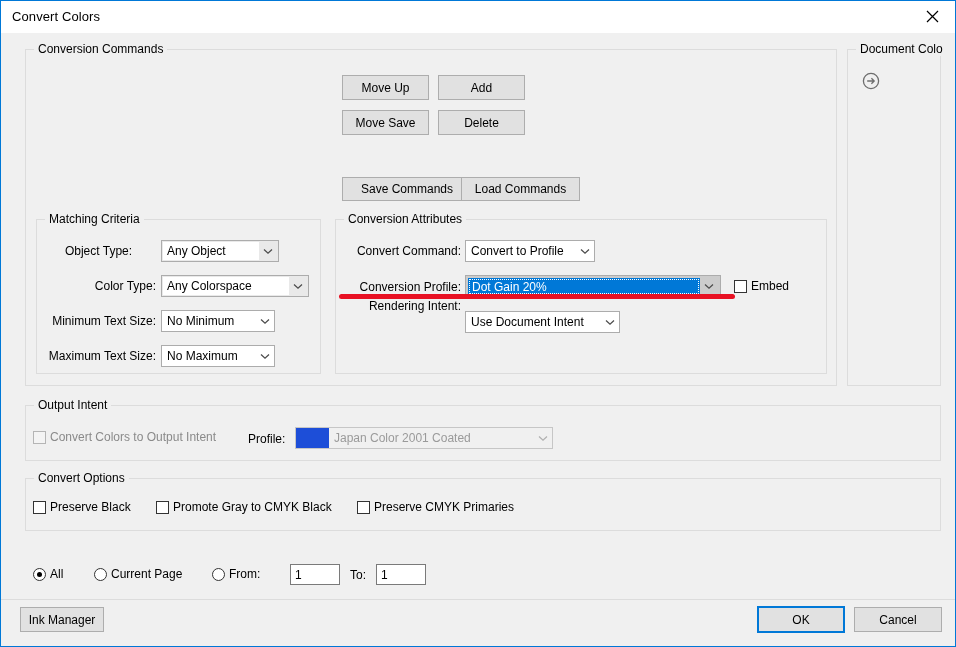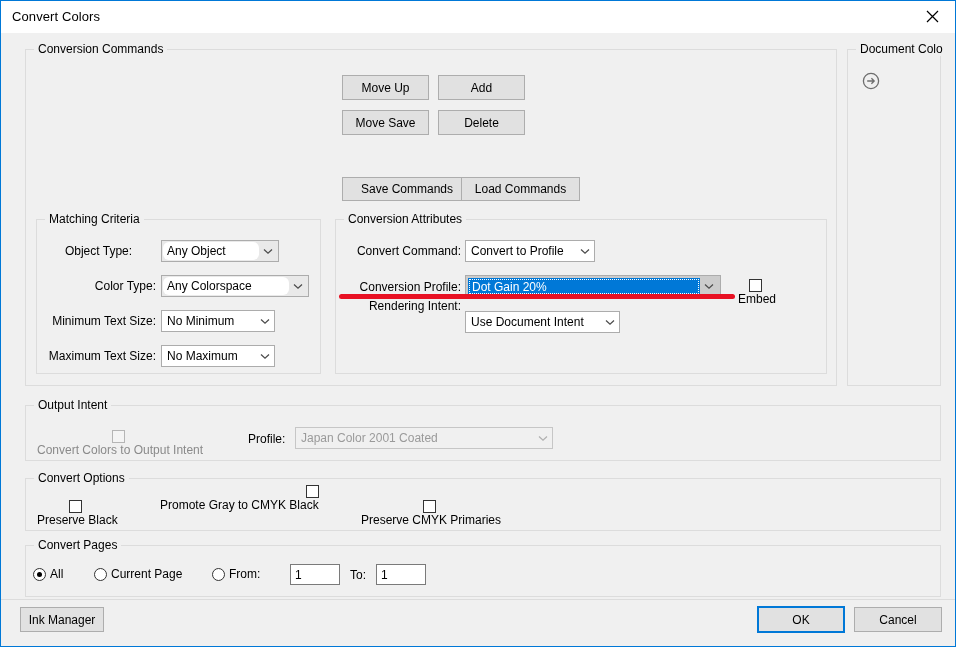--- a/index.html
+++ b/index.html
@@ -144,55 +144,54 @@
   }
   
   .combo.framed {
     border: 1px solid #acacac;
     background: #e9e9e9;
     padding: 1px;
   }
   .combo.framed .combo-text {
     background: #ffffff;
     padding-left: 4px;
-    border-radius: 6px;
   }
   .combo.framed .combo-arrow { background: #e9e9e9; }
 
   .combo.focused {
     background: #cccccc;
     border: 1px solid #acacac;
     padding: 2px;
   }
   .combo.focused .combo-text {
     background: #0078d7;
     color: #ffffff;
     outline: 1px dotted #ffffff;
     outline-offset: -2px;
     padding-left: 4px;
   }
   .combo.focused .combo-arrow { background: #cccccc; }
 
   .combo.disabled {
     border: 1px solid #c6c6c6;
     background: #1d4ed8;
+    padding-left: 33px;
   }
   .combo.disabled .combo-text { background: #f0f0f0; color: #9a9a9a; }
   .combo.disabled .combo-arrow { background: #f0f0f0; }
 
   .chev { display: block; }
 
   
   .check-wrap {
     position: absolute;
     display: flex;
     align-items: center;
     cursor: default;
     white-space: nowrap;
-    flex-direction: column;
   }
   .cbox {
     width: 13px; height: 13px;
     box-sizing: border-box;
     border: 1px solid #333333;
     background: #ffffff;
     flex: 0 0 13px;
   }
   .cbox.disabled { border-color: #b5b5b5; background: #f4f4f4; }
   .check-label { font-size: 12px; margin-left: 4px; color: #000; }
@@ -393,32 +392,29 @@
     </div>
   </div>
 
   <div class="groupbox" style="left:24px; top:477px; width:916px; height:53px;">
     <span class="group-legend">Convert Options</span>
   </div>
   <div class="check-wrap" style="left:32px; top:499px;">
     <span class="cbox"></span>
     <span class="check-label">Preserve Black</span>
   </div>
-  <div class="check-wrap" style="left:155px; top:484px;align-items:flex-end;">
+  <div class="check-wrap" style="left:155px; top:499px;align-items:flex-end;">
     <span class="cbox"></span>
     <span class="check-label">Promote Gray to CMYK Black</span>
   </div>
   <div class="check-wrap" style="left:356px; top:499px;">
     <span class="cbox"></span>
     <span class="check-label">Preserve CMYK Primaries</span>
   </div>
 
-  <div class="groupbox" style="left:24px; top:544px; width:916px; height:52px;">
-    <span class="group-legend">Convert Pages</span>
-  </div>
   <div class="radio-wrap" style="left:32px; top:566px;">
     <span class="rdot checked"></span>
     <span class="radio-label">All</span>
   </div>
   <div class="radio-wrap" style="left:93px; top:566px;">
     <span class="rdot"></span>
     <span class="radio-label">Current Page</span>
   </div>
   <div class="radio-wrap" style="left:211px; top:566px;">
     <span class="rdot"></span>

